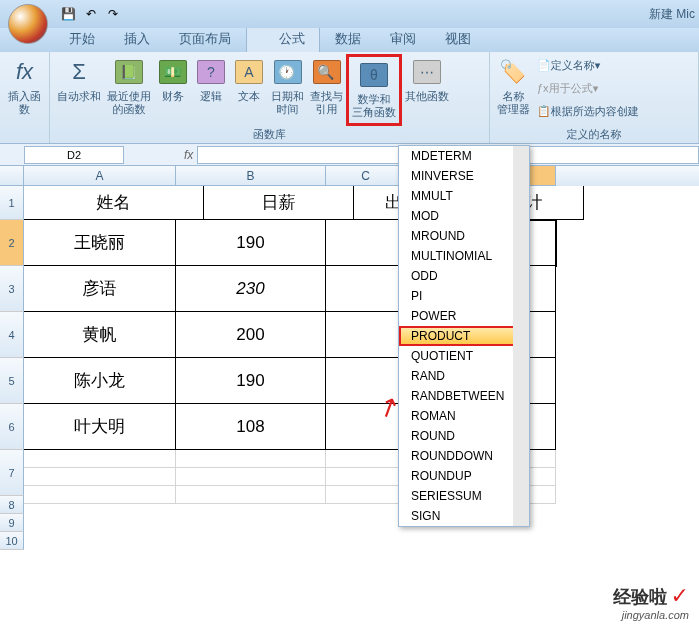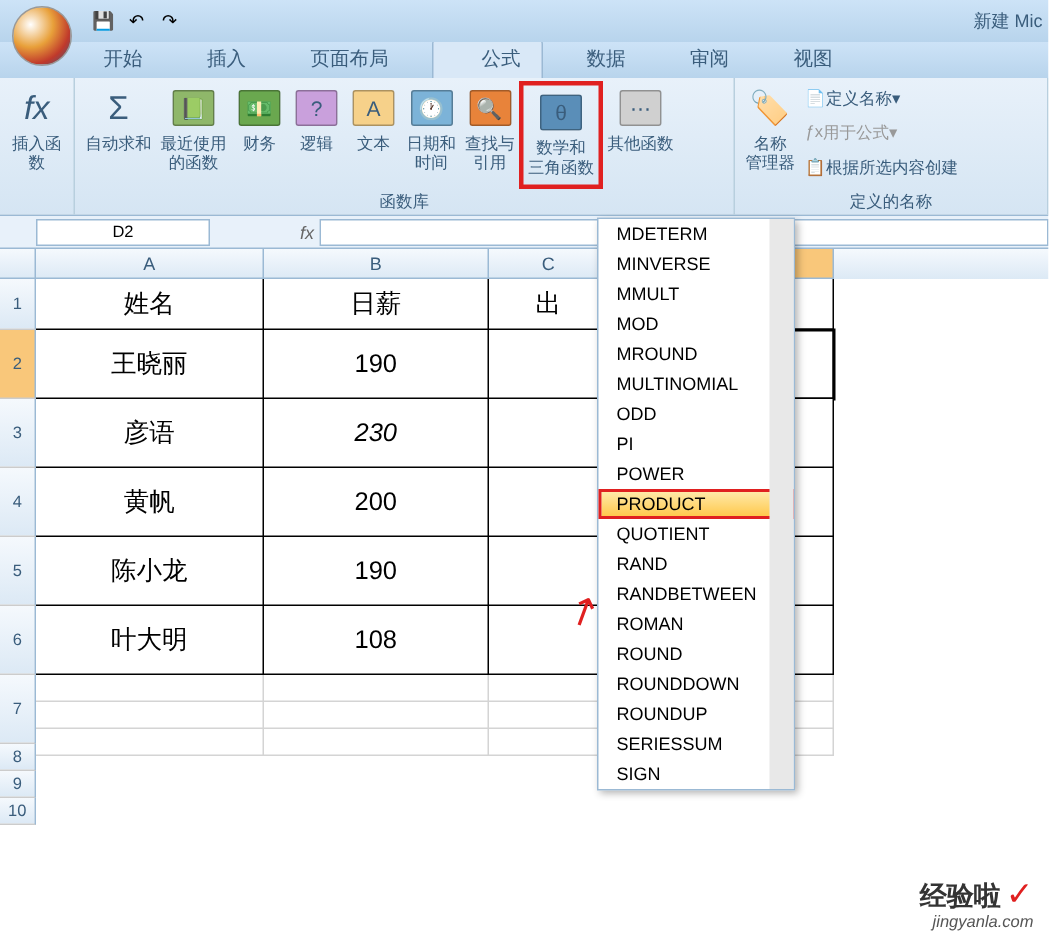--- a/index.html
+++ b/index.html
@@ -4,37 +4,37 @@
   <style>
     * { box-sizing: border-box; margin: 0; padding: 0; }
     body { font-family: "Microsoft YaHei", SimSun, sans-serif; font-size: 12px; background: #fff; width: 699px; height: 629px; overflow: hidden; position: relative; }
     
     .title-bar { height: 28px; background: linear-gradient(#cde3f7, #b8d4ec); display: flex; align-items: center; padding-left: 4px; position: relative; }
     .office-btn { width: 40px; height: 40px; border-radius: 50%; background: radial-gradient(circle at 30% 30%, #fff, #e8a03a 40%, #c0392b 70%, #2e5c8a); position: absolute; top: 4px; left: 8px; border: 1px solid #999; z-index: 10; }
     .qat { margin-left: 55px; display: flex; gap: 2px; align-items: center; }
     .qat-btn { width: 20px; height: 20px; display: flex; align-items: center; justify-content: center; cursor: pointer; }
     .title-text { position: absolute; right: 4px; top: 6px; color: #3a5d7c; font-size: 12px; }
     
-    .tabs-row { height: 24px; background: linear-gradient(#cde3f7, #b8d4ec); display: flex; align-items: flex-end; padding-left: 55px; gap: 15px; }
+    .tabs-row { height: 24px; background: linear-gradient(#cde3f7, #b8d4ec); display: flex; align-items: flex-end; padding-left: 55px; gap: 1px; }
     .tab { padding: 4px 14px; color: #3a5d7c; cursor: pointer; font-size: 13px; }
     .tab.active { background: #d9e8f7; border-radius: 4px 4px 0 0; border: 1px solid #9bb9d4; border-bottom: none; padding-left: 32px; }
     
     .ribbon { height: 92px; background: linear-gradient(#e8f1fa, #d5e5f3); border-bottom: 1px solid #9bb9d4; display: flex; }
     .ribbon-group { border-right: 1px solid #b8cfde; padding: 2px 4px; display: flex; flex-direction: column; position: relative; }
     .ribbon-group-label { position: absolute; bottom: 1px; left: 0; right: 0; text-align: center; font-size: 11px; color: #3a5d7c; }
     .ribbon-items { display: flex; gap: 0; height: 72px; }
     .big-btn { display: flex; flex-direction: column; align-items: center; justify-content: flex-start; padding: 2px 3px; cursor: pointer; font-size: 11px; color: #3a5d7c; text-align: center; min-width: 36px; }
     .big-btn-icon { width: 32px; height: 32px; display: flex; align-items: center; justify-content: center; font-size: 22px; margin-bottom: 2px; }
     .big-btn-label { line-height: 1.2; white-space: pre-line; }
     .small-btn { display: flex; align-items: center; padding: 1px 4px; font-size: 11px; color: #3a5d7c; cursor: pointer; height: 22px; }
     .highlighted-btn { border: 3px solid #e02020; }
     .names-col { display: flex; flex-direction: column; gap: 1px; }
     
     .namebox-row { height: 22px; background: #e8f1fa; border-bottom: 1px solid #9bb9d4; display: flex; align-items: center; }
-    .namebox { width: 116px; background: #fff; border: 1px solid #9bb9d4; height: 18px; padding: 0 4px; margin-left: 24px; font-size: 11px; display: flex; align-items: center; justify-content: center; }
+    .namebox { width: 100px; background: #fff; border: 1px solid #9bb9d4; height: 18px; padding: 0 4px; margin-left: 24px; font-size: 11px; display: flex; align-items: center; justify-content: center; }
     .fx-label { margin-left: 60px; font-style: italic; font-size: 12px; color: #666; }
     .formula-input { flex: 1; background: #fff; border: 1px solid #9bb9d4; height: 18px; margin-left: 4px; }
     
     .sheet-area { position: relative; }
     .col-headers { display: flex; height: 20px; background: linear-gradient(#f5f9fd, #dce9f5); }
     .select-all { width: 24px; border-right: 1px solid #9bb9d4; border-bottom: 1px solid #9bb9d4; }
     .col-header { border-right: 1px solid #9bb9d4; border-bottom: 1px solid #9bb9d4; text-align: center; font-size: 12px; color: #3a5d7c; line-height: 20px; }
     .col-header.selected { background: #f9c77a; }
     
     .sheet-body { display: flex; }
@@ -197,21 +197,21 @@
         <div class="row-header" style="height: 46px; line-height: 46px;">4</div>
         <div class="row-header" style="height: 46px; line-height: 46px;">5</div>
         <div class="row-header" style="height: 46px; line-height: 46px;">6</div>
         <div class="row-header" style="height: 46px; line-height: 46px;">7</div>
         <div class="row-header" style="height: 18px; line-height: 18px;">8</div>
         <div class="row-header" style="height: 18px; line-height: 18px;">9</div>
         <div class="row-header" style="height: 18px; line-height: 18px;">10</div>
       </div>
     <div class="grid" id="grid">
         <div class="grid-row">
-          <div class="cell" style="width: 152px; height: 34px;">姓名</div>
+          <div class="cell" style="width: 180px; height: 34px;">姓名</div>
           <div class="cell" style="width: 150px; height: 34px;">日薪</div>
           <div class="cell" style="width: 80px; height: 34px;">出</div>
           <div class="cell" style="width: 150px; height: 34px;">工资总计</div>
         </div>
         <div class="grid-row">
           <div class="cell" style="width: 152px; height: 46px;">王晓丽</div>
           <div class="cell" style="width: 150px; height: 46px;">190</div>
           <div class="cell" style="width: 80px; height: 46px;"></div>
           <div class="cell selected" style="width: 150px; height: 46px;"></div>
         </div>

